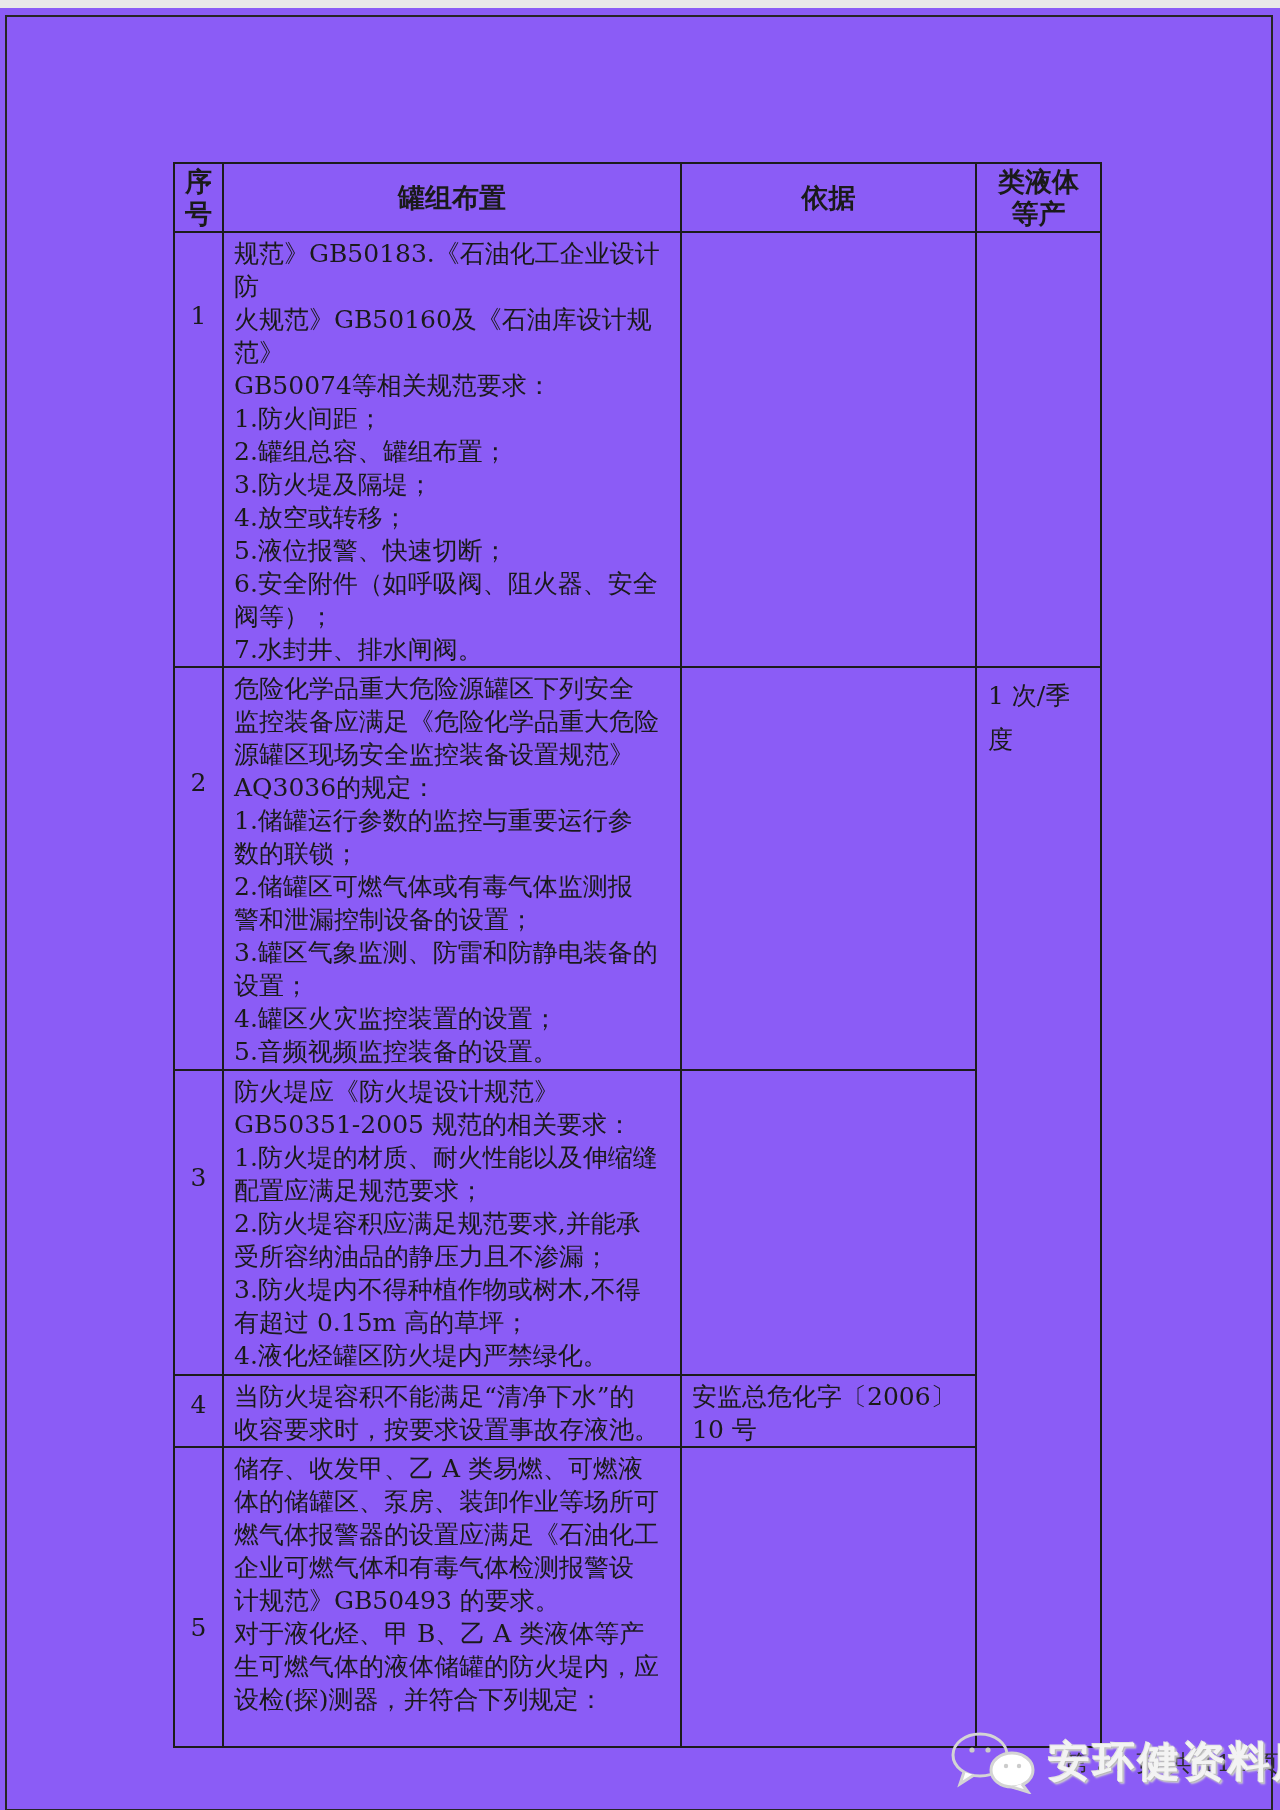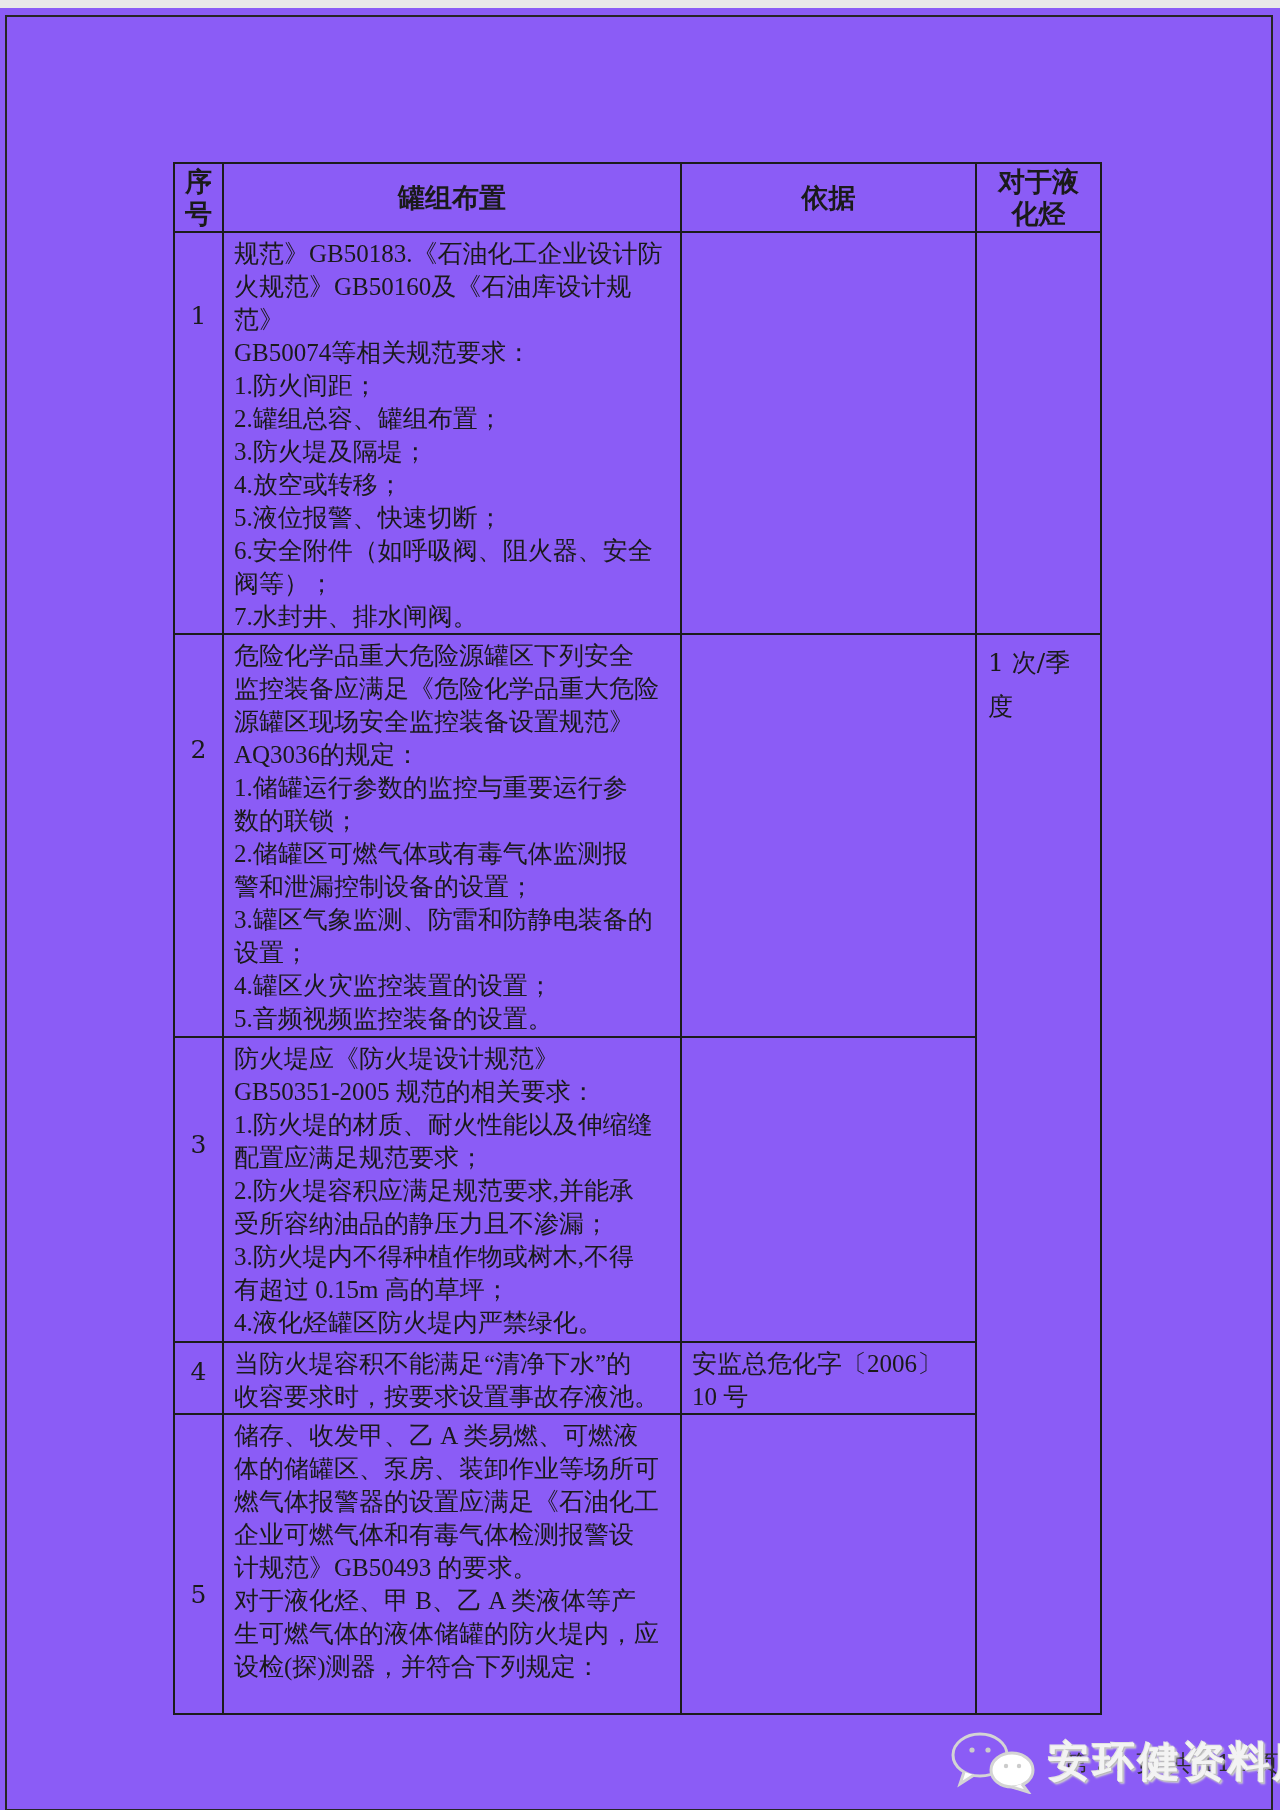--- a/index.html
+++ b/index.html
@@ -40,21 +40,20 @@
     padding:0 8px;
     word-break:break-all;
   }
   td.cell-content {
     vertical-align:top;
     font-size:25px;
     line-height:33px;
     padding:4px 6px 0 10px;
     white-space:pre-line;
     word-break:break-all;
-    font-family:Liberation Serif, serif;
   }
   td.cell-num {
     vertical-align:top;
     text-align:center;
     font-size:25px;
     line-height:30px;
     padding:0;
   }
   td.cell-num.off1 { padding-top:68px; }
   td.cell-num.off2 { padding-top:100px; }
@@ -103,21 +102,21 @@
       <col style="width:49px">
       <col style="width:458px">
       <col style="width:295px">
       <col style="width:125px">
     </colgroup>
     <tbody>
         <tr style="height:69px">
       <th>序号</th>
       <th>罐组布置</th>
       <th>依据</th>
-      <th>对于液化烃</th>
+      <th>类液体等产</th>
     </tr>
     <tr style="height:369px">
       <td class="cell-num off1">1</td>
       <td class="cell-content">规范》GB50183.《石油化工企业设计防
 火规范》GB50160及《石油库设计规范》
 GB50074等相关规范要求：
 1.防火间距；
 2.罐组总容、罐组布置；
 3.防火堤及隔堤；
 4.放空或转移；

